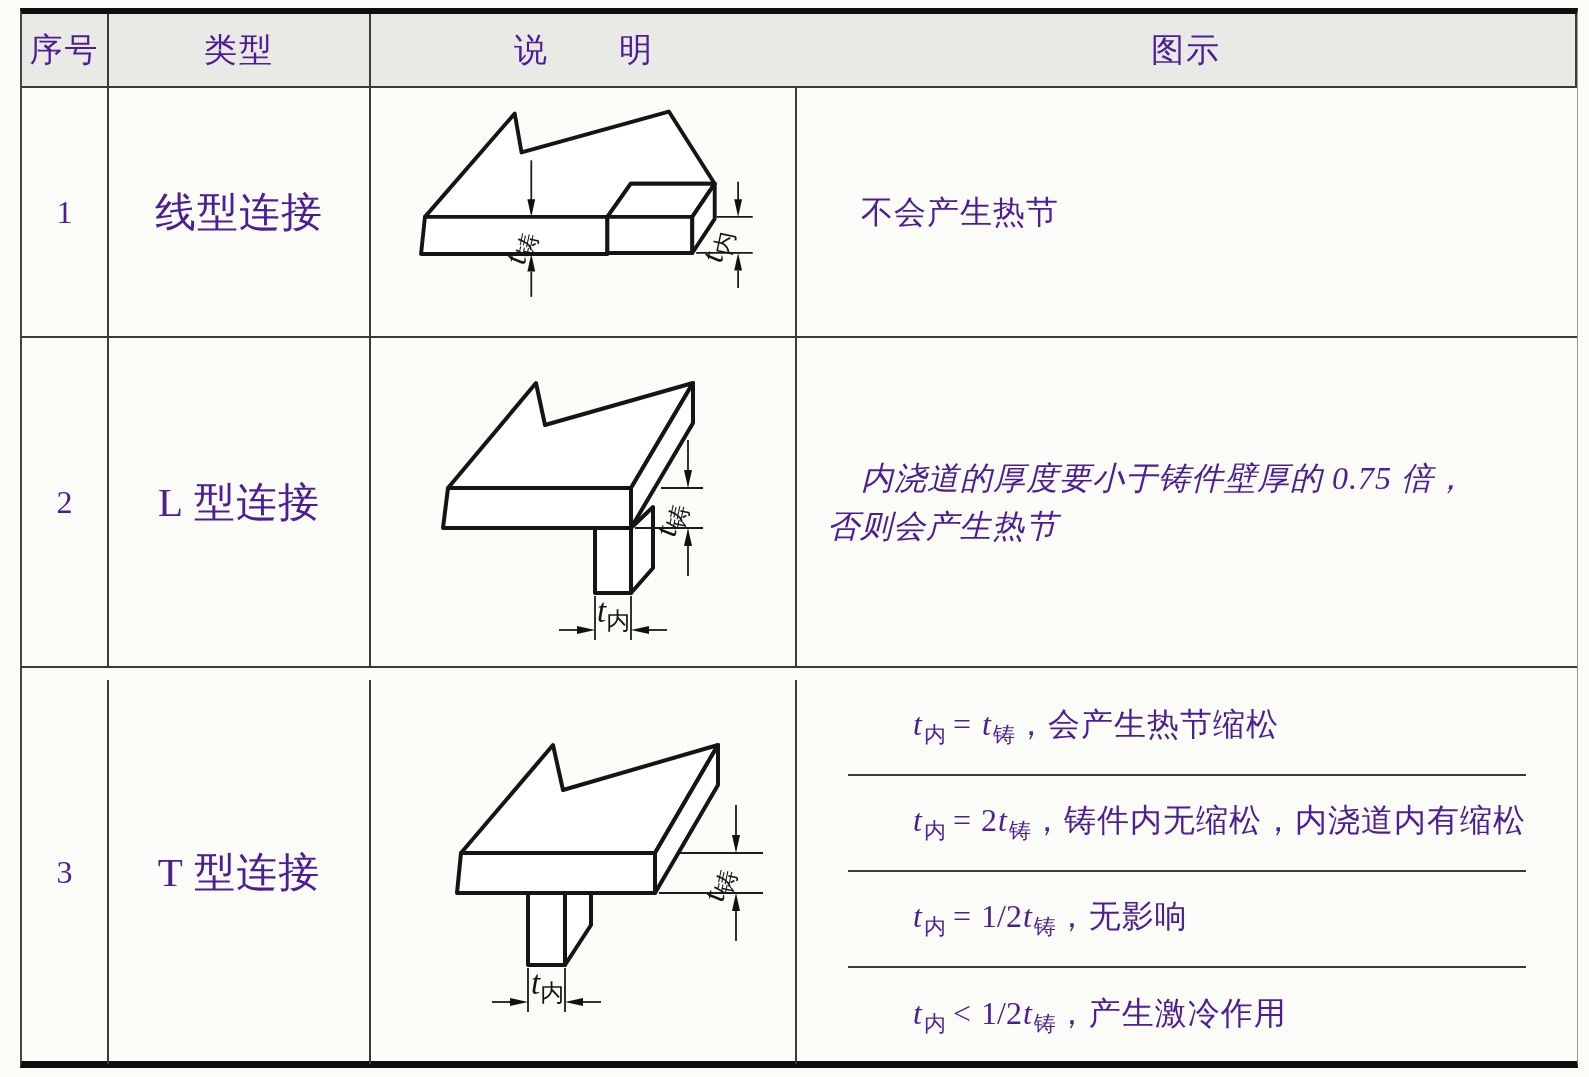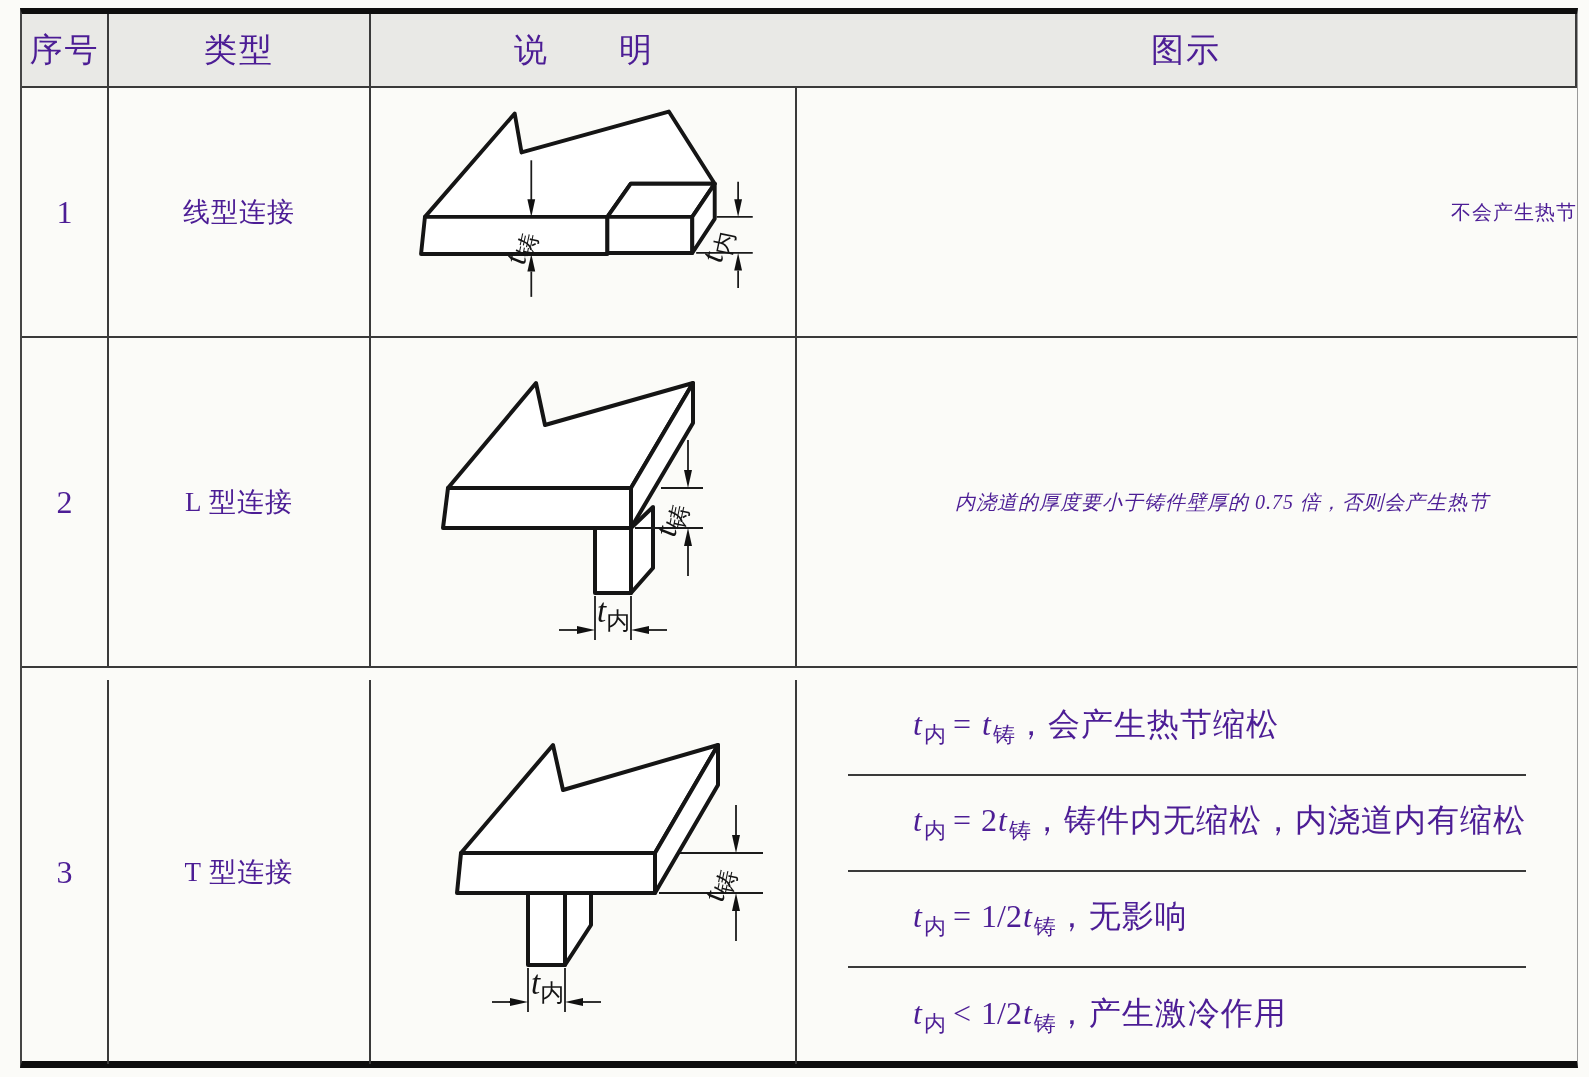--- a/index.html
+++ b/index.html
@@ -23,23 +23,23 @@
   .cell{
     box-sizing:border-box;
     border-right:2px solid #3a3a3a;
     border-bottom:2px solid #3a3a3a;
     display:flex;align-items:center;justify-content:center;
   }
   .last-col{border-right:none;}
   .last-row{border-bottom:none;margin-top:12px;}
   .hd{background:#e9e9e6;font-size:33px;letter-spacing:2px;}
   .no-cell{font-size:32px;}
-  .type-cell{font-size:27px;letter-spacing:1px;}
+  .type-cell{font-size:41px;letter-spacing:1px;}
   .fig-cell{padding:0;}
-  .desc-cell{justify-content:flex-end;font-size:20px;letter-spacing:1px;line-height:1.5;}
+  .desc-cell{justify-content:flex-start;font-size:32px;letter-spacing:1px;line-height:1.5;}
   .desc-single{padding-left:64px;}
   .desc-para{padding-left:30px;padding-right:88px;text-indent:34px;font-style:italic;}
   .specs{
     box-sizing:border-box;border-bottom:none;
     display:grid;grid-template-rows:1fr 1fr 1fr 1fr;
     align-items:stretch;
   }
   .spec-row{
     box-sizing:border-box;
     border-bottom:2px solid #3a3a3a;

